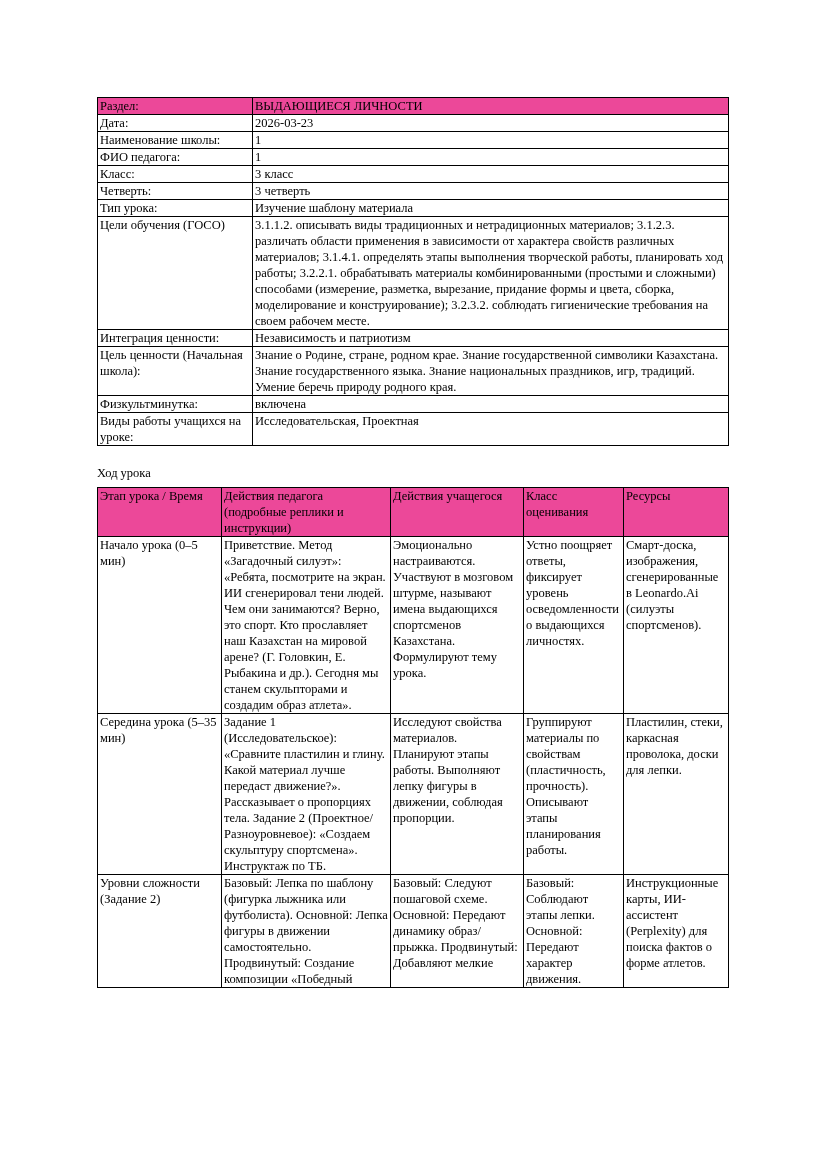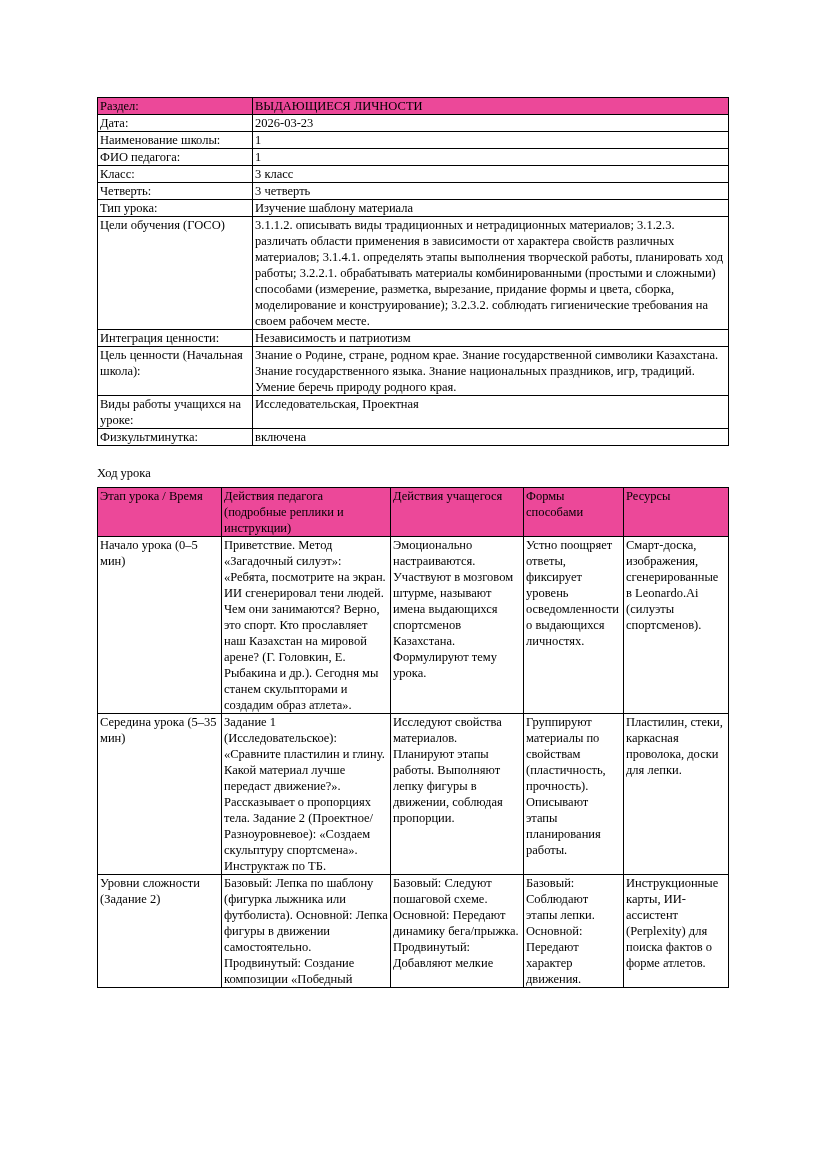--- a/index.html
+++ b/index.html
@@ -108,46 +108,46 @@
       </tr>
       <tr>
         <td>Интеграция ценности:</td>
         <td>Независимость и патриотизм</td>
       </tr>
       <tr>
         <td>Цель ценности (Начальная школа):</td>
         <td>Знание о Родине, стране, родном крае. Знание государственной символики Казахстана. Знание государственного языка. Знание национальных праздников, игр, традиций. Умение беречь природу родного края.</td>
       </tr>
       <tr>
+        <td>Физкультминутка:</td>
+        <td>включена</td>
+      </tr>
+      <tr>
         <td>Виды работы учащихся на уроке:</td>
         <td>Исследовательская, Проектная</td>
-      </tr>
-      <tr>
-        <td>Физкультминутка:</td>
-        <td>включена</td>
       </tr>
     </tbody>
   </table>
 
   <div class="section-label">Ход урока</div>
 
   <table class="lesson-table">
     <colgroup>
       <col class="lc1">
         <col class="lc2">
         <col class="lc3">
         <col class="lc4">
         <col class="lc5">
     </colgroup>
     <thead>
       <tr class="shaded">
         <th>Этап урока / Время</th>
         <th>Действия педагога (подробные реплики и инструкции)</th>
         <th>Действия учащегося</th>
-        <th>Формы способами</th>
+        <th>Класс оценивания</th>
         <th>Ресурсы</th>
       </tr>
     </thead>
     <tbody>
       <tr>
         <td>Начало урока (0–5 мин)</td>
         <td>Приветствие. Метод «Загадочный силуэт»: «Ребята, посмотрите на экран. ИИ сгенерировал тени людей. Чем они занимаются? Верно, это спорт. Кто прославляет наш Казахстан на мировой арене? (Г. Головкин, Е. Рыбакина и др.). Сегодня мы станем скульпторами и создадим образ атлета».</td>
         <td>Эмоционально настраиваются. Участвуют в мозговом штурме, называют имена выдающихся спортсменов Казахстана. Формулируют тему урока.</td>
         <td>Устно поощряет ответы, фиксирует уровень осведомленности о выдающихся личностях.</td>
         <td>Смарт-доска, изображения, сгенерированные в Leonardo.Ai (силуэты спортсменов).</td>
@@ -160,21 +160,21 @@
         <td>Пластилин, стеки, каркасная проволока, доски для лепки.</td>
       </tr>
       <tr>
         <td>
             <div class="clip">Уровни сложности (Задание 2)</div>
           </td>
         <td>
             <div class="clip">Базовый: Лепка по шаблону (фигурка лыжника или футболиста). Основной: Лепка фигуры в движении самостоятельно. Продвинутый: Создание композиции «Победный</div>
           </td>
         <td>
-            <div class="clip">Базовый: Следуют пошаговой схеме. Основной: Передают динамику бега/прыжка. Продвинутый: Добавляют мелкие</div>
+            <div class="clip">Базовый: Следуют пошаговой схеме. Основной: Передают динамику образ/прыжка. Продвинутый: Добавляют мелкие</div>
           </td>
         <td>
             <div class="clip">Базовый: Соблюдают этапы лепки. Основной: Передают характер движения.</div>
           </td>
         <td>
             <div class="clip">Инструкционные карты, ИИ-ассистент (Perplexity) для поиска фактов о форме атлетов.</div>
           </td>
       </tr>
     </tbody>
   </table>

